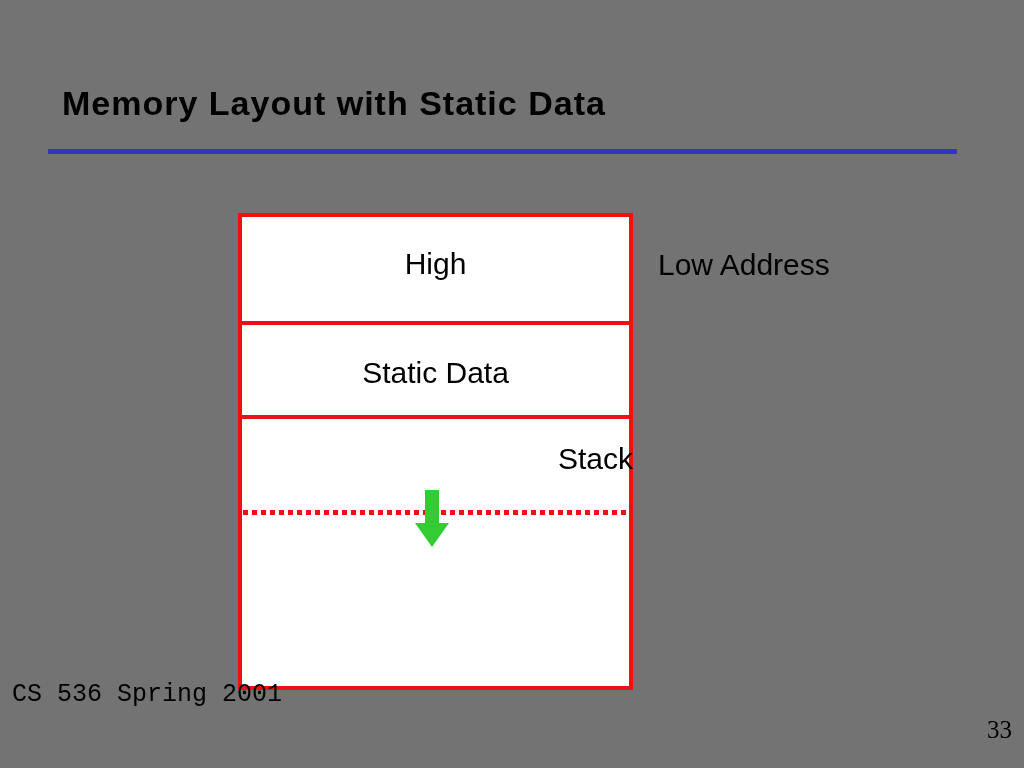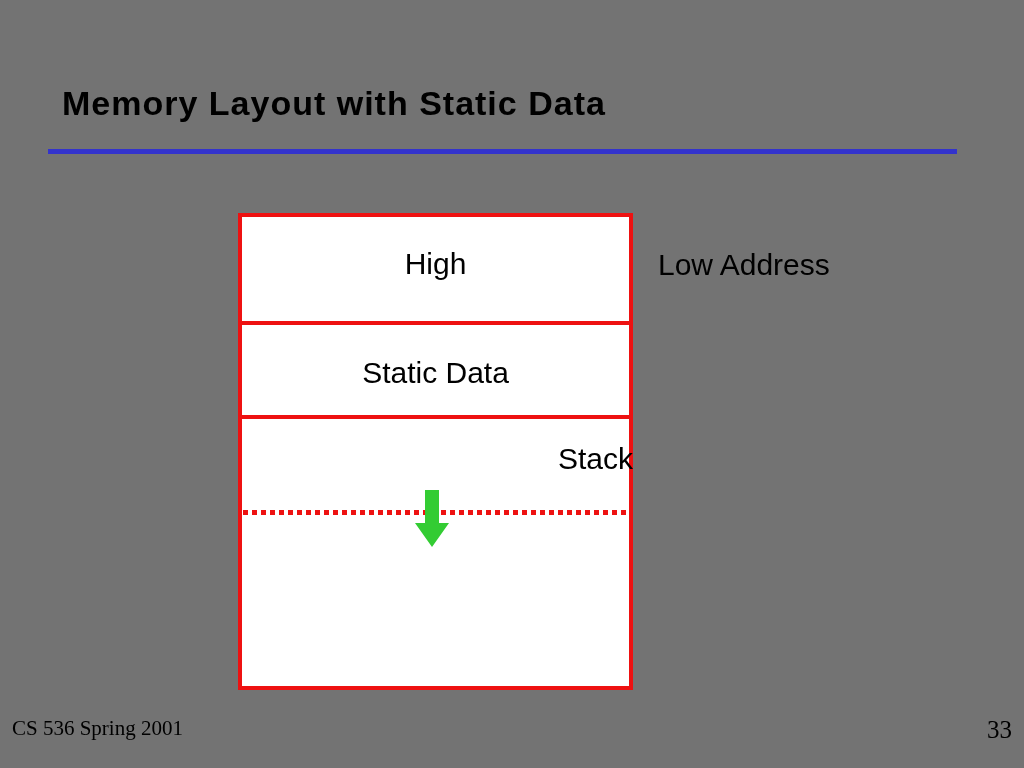--- a/index.html
+++ b/index.html
@@ -90,23 +90,23 @@
     position: absolute;
     left: 658px;
     font-size: 30px;
     white-space: nowrap;
   }
   .low-address  { top: 204px; margin-top: 44px; }
   .high-address { top: 640px; }
   .footer-course {
     position: absolute;
     left: 12px;
-    top: 716px;
-    font-family: Liberation Serif, serif;
-    font-size: 21px;
+    top: 680px;
+    font-family: Liberation Mono, monospace;
+    font-size: 25px;
     white-space: nowrap;
   }
   .footer-page {
     position: absolute;
     right: 12px;
     top: 716px;
     font-family: "Liberation Serif", serif;
     font-size: 25px;
     white-space: nowrap;
   }

